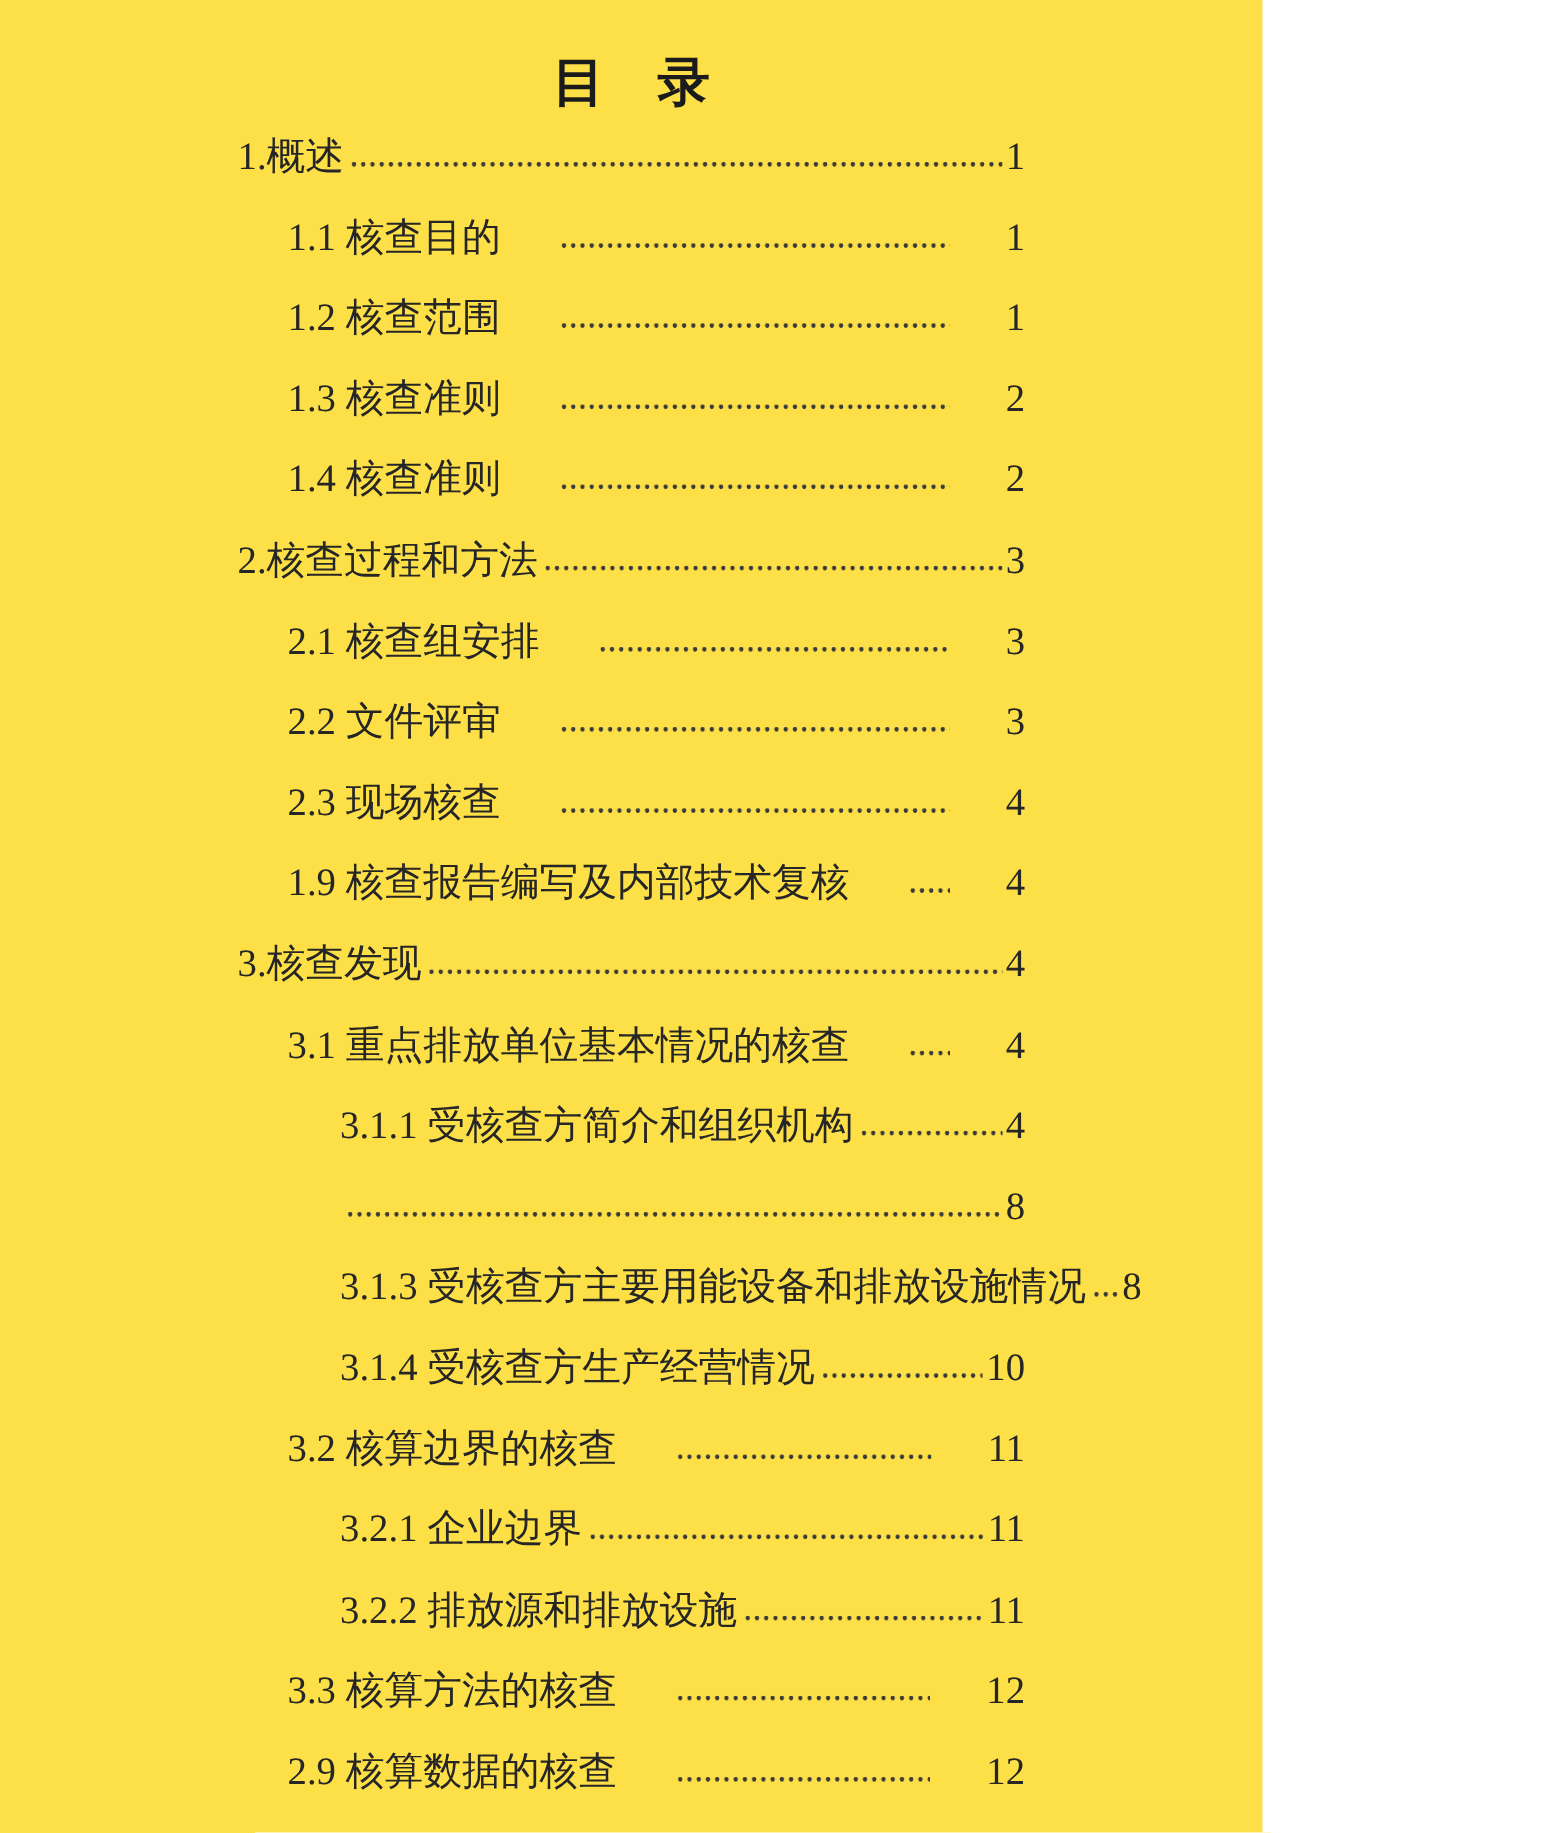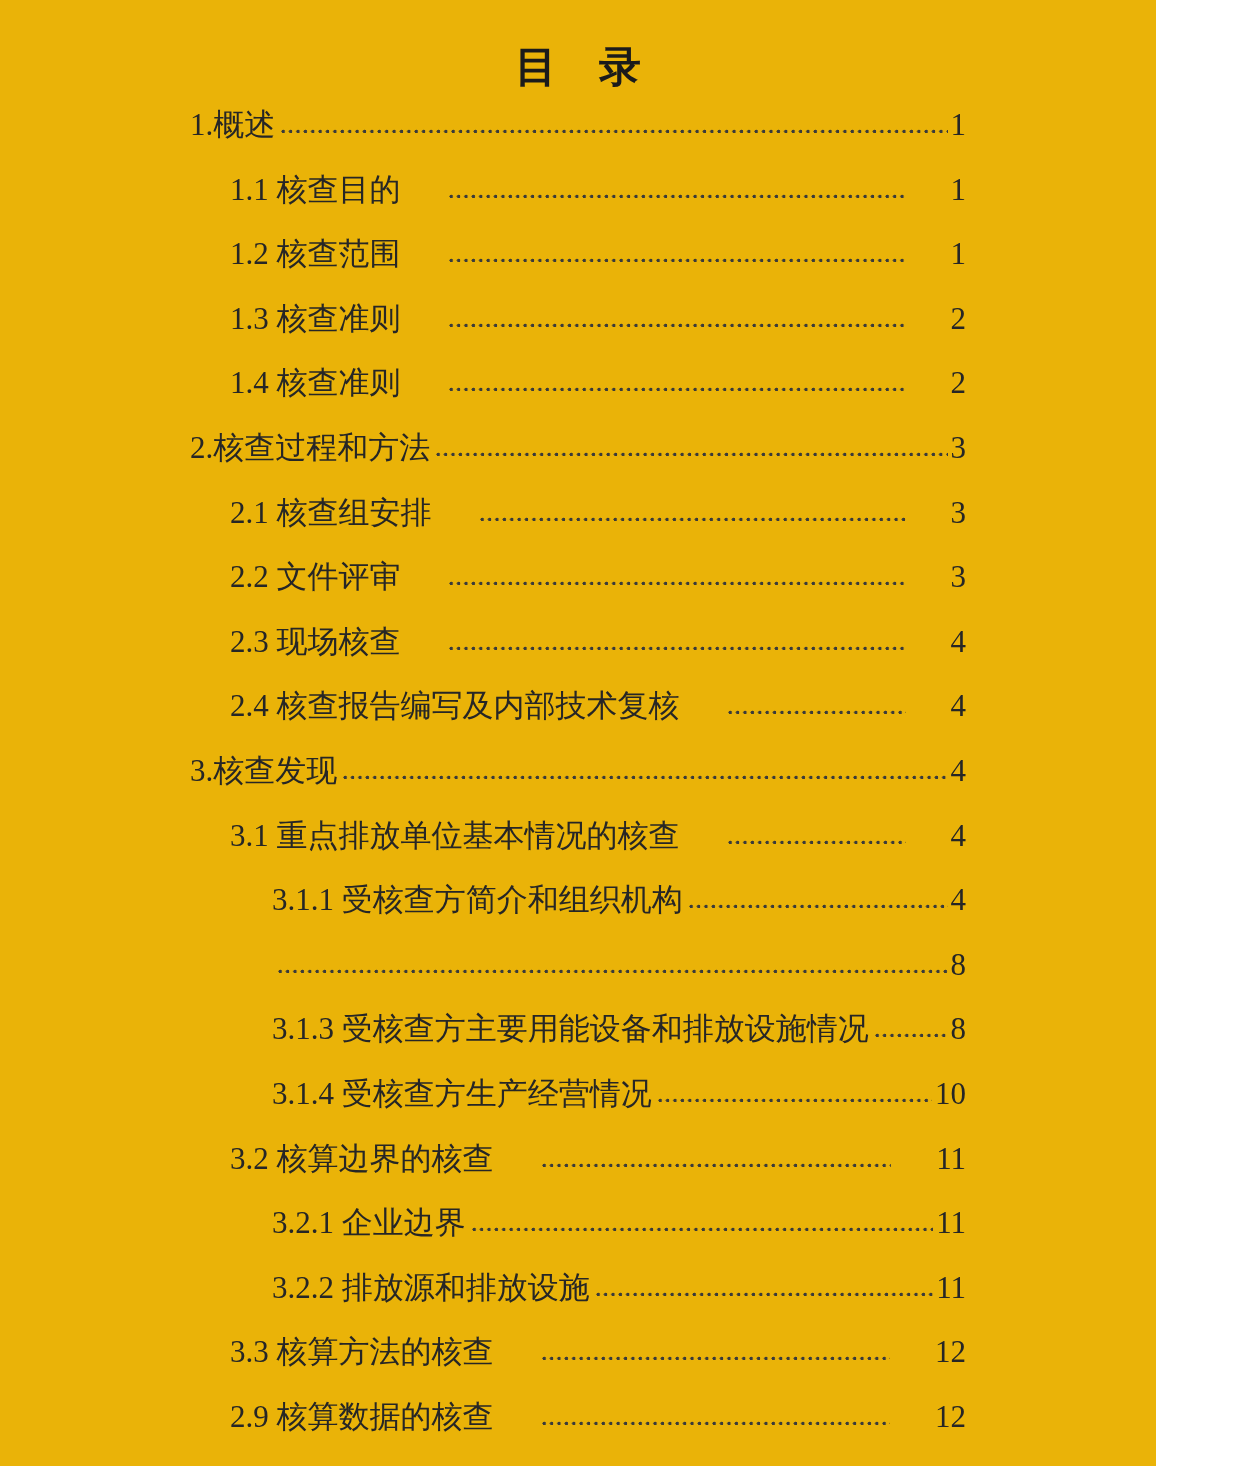--- a/index.html
+++ b/index.html
@@ -9,23 +9,23 @@
   }
   body {
     width: 1240px;
     height: 1466px;
     font-family: "Liberation Serif", "DejaVu Serif", serif;
     color: #222222;
     overflow: hidden;
   }
   .page {
     position: relative;
-    width: 1156px;
+    width: 1010px;
     height: 1466px;
-    background: #eab308;
+    background: #fde047;
   }
   .doc-title {
     margin: 0;
     padding-top: 42px;
     text-align: center;
     font-size: 42px;
     line-height: 50px;
     font-weight: bold;
     color: #1b1b1b;
   }
@@ -108,21 +108,21 @@
       <span class="toc-label">2.2 文件评审</span>
       <span class="toc-leader"></span>
       <span class="toc-page">3</span>
     </div>
       <div class="toc-row level-1">
       <span class="toc-label">2.3 现场核查</span>
       <span class="toc-leader"></span>
       <span class="toc-page">4</span>
     </div>
       <div class="toc-row level-1">
-      <span class="toc-label">2.4 核查报告编写及内部技术复核</span>
+      <span class="toc-label">1.9 核查报告编写及内部技术复核</span>
       <span class="toc-leader"></span>
       <span class="toc-page">4</span>
     </div>
       <div class="toc-row level-0">
       <span class="toc-label">3.核查发现</span>
       <span class="toc-leader"></span>
       <span class="toc-page">4</span>
     </div>
       <div class="toc-row level-1">
       <span class="toc-label">3.1 重点排放单位基本情况的核查</span>

